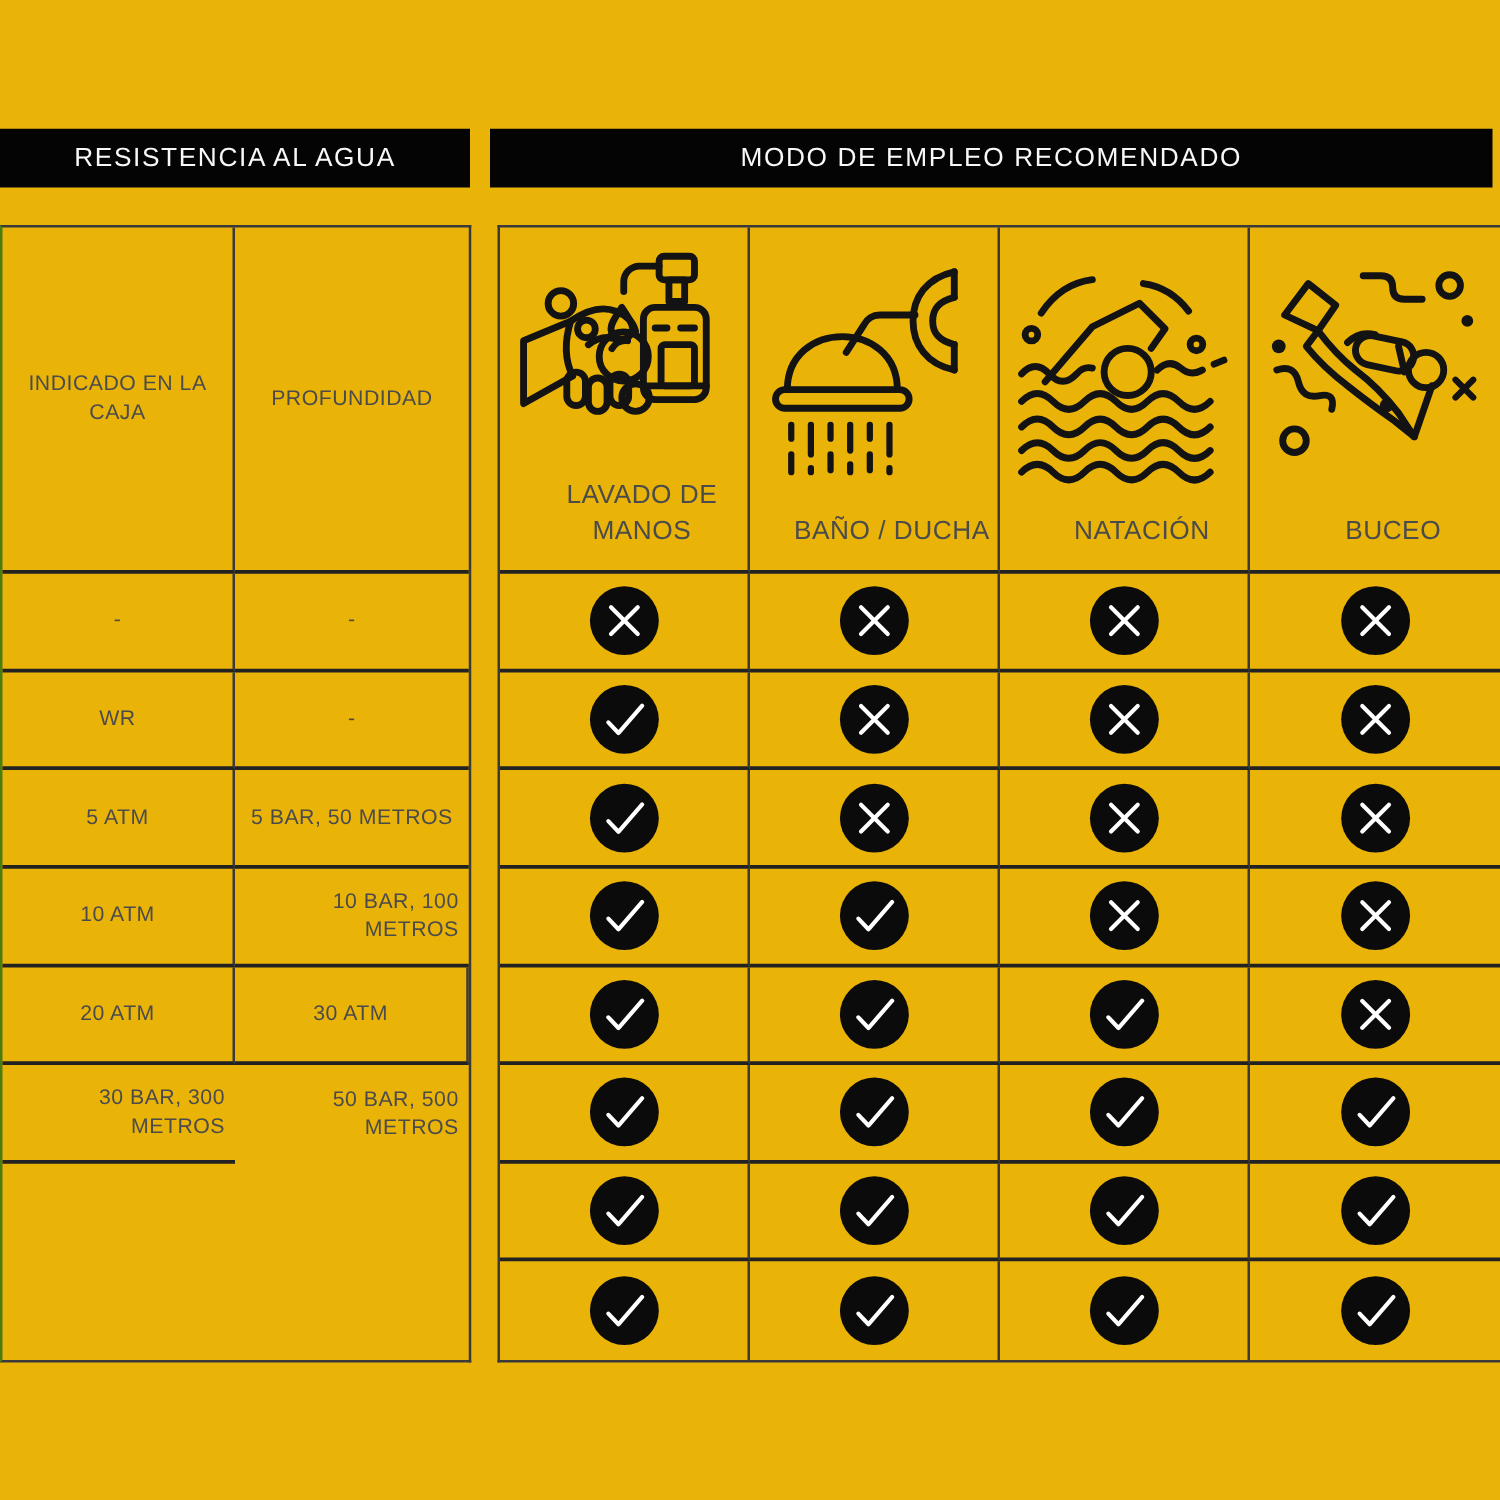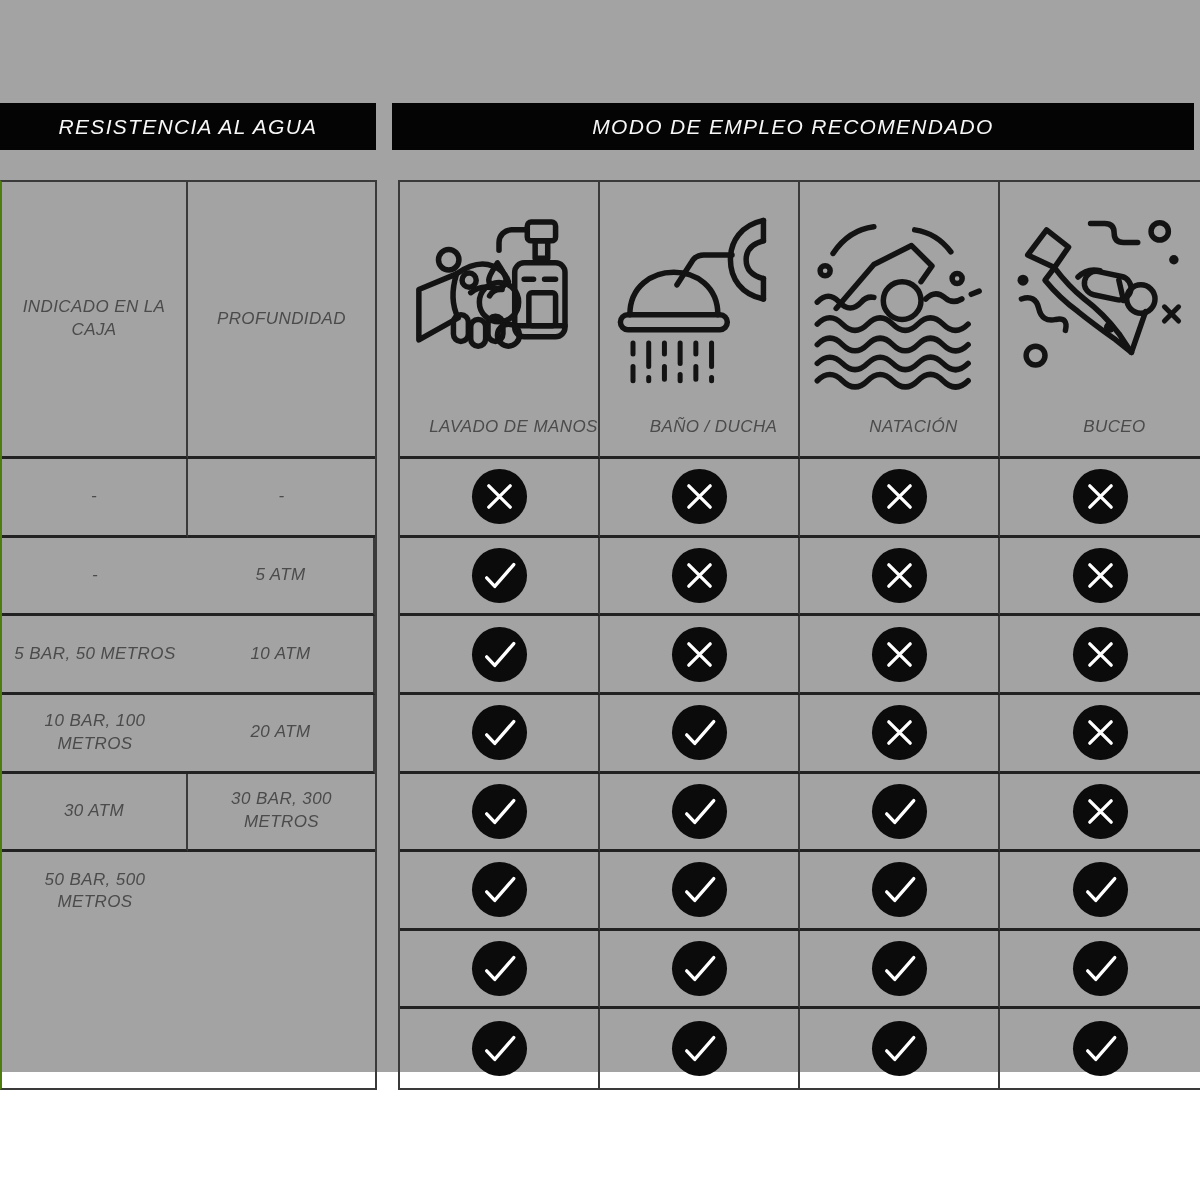--- a/index.html
+++ b/index.html
@@ -1,45 +1,45 @@
 <!DOCTYPE html>
 <html><head>
 <meta charset="utf-8">
 <style>
   html,body{margin:0;padding:0;background:#ffffff;}
   body{width:1200px;height:1200px;position:relative;overflow:hidden;
        font-family:"Liberation Sans","DejaVu Sans",sans-serif;}
-  .canvas{position:absolute;left:0;top:0;width:1200px;height:1072px;background:#a3a3a3;font-style:italic;}
+  .canvas{position:absolute;left:0;top:0;width:1200px;height:1200px;background:#eab308;}
 
   .bar{position:absolute;top:103px;height:47px;background:#040404;color:#f8f8f8;
        display:flex;align-items:center;justify-content:center;
        font-size:21px;letter-spacing:1.3px;}
   .bar-left{left:0;width:376px;}
   .bar-right{left:392px;width:802px;}
 
   .tbl{position:absolute;top:180px;height:910px;display:grid;box-sizing:border-box;
        border-top:2px solid #3a3a3a;border-bottom:2px solid #3a3a3a;}
   .tbl-left{left:0;width:377px;grid-template-columns:186px 1fr;
             grid-template-rows:277px repeat(8,1fr);
             border-left:2px solid #4d7c0f;border-right:2px solid #3a3a3a;}
   .tbl-right{left:398px;width:802px;grid-template-columns:repeat(4,1fr);
              grid-template-rows:277px repeat(8,1fr);
              border-left:2px solid #3a3a3a;}
 
   .cell{display:flex;align-items:center;justify-content:center;text-align:center;
         border-right:2px solid #3a3a3a;border-bottom:3px solid #222222;
         color:#4b4b4b;font-size:17px;letter-spacing:.4px;line-height:1.35;
         box-sizing:border-box;padding:4px 8px;}
-  .cell.col-last{border-right:none;}
+  .cell.col-last{border-right:none;text-align:right;}
   .cell.row-last{border-bottom:none;}
   .tbl-left .cell.col-last{border-right:none;}
 
   .head-cell{flex-direction:column;justify-content:flex-end;padding:0;}
   .icon-wrap{flex:1;display:flex;align-items:center;justify-content:center;width:100%;}
-  .activity-label{margin-bottom:17px;font-size:17px;color:#4b4b4b;letter-spacing:.4px;margin-left:29px;}
+  .activity-label{margin-bottom:17px;font-size:21px;color:#4b4b4b;letter-spacing:.4px;margin-left:29px;}
 
   .badge{width:57px;height:59px;display:block;}
 
   .ic{display:block;}
   .ic *{vector-effect:non-scaling-stroke;}
 </style>
 </head>
 <body>
 
 <div class="canvas">
@@ -56,20 +56,23 @@
       <span style="max-width:150px;">INDICADO EN LA CAJA</span>
     </div>
     <div class="cell head-cell col-last" style="justify-content:center;">
       <span>PROFUNDIDAD</span>
     </div>
   <div class="cell">
         <span>-</span>
       </div>
       <div class="cell col-last">
         <span>-</span>
+      </div>
+      <div class="cell">
+        <span>WR</span>
       </div>
       <div class="cell col-last">
         <span>-</span>
       </div>
       <div class="cell">
         <span>5 ATM</span>
       </div>
       <div class="cell col-last">
         <span>5 BAR, 50 METROS</span>
       </div>

